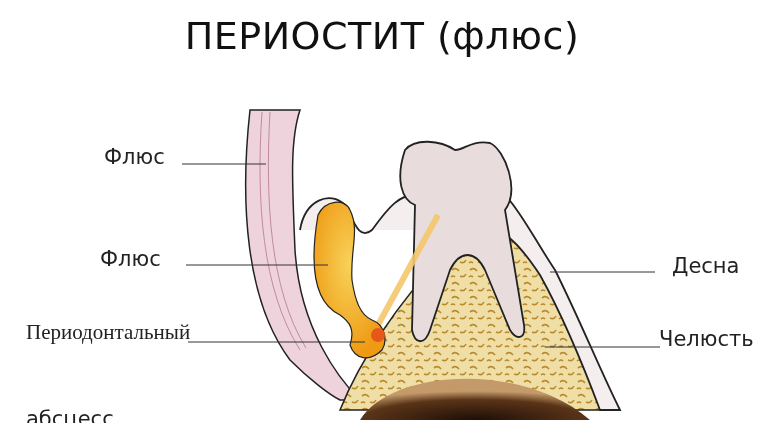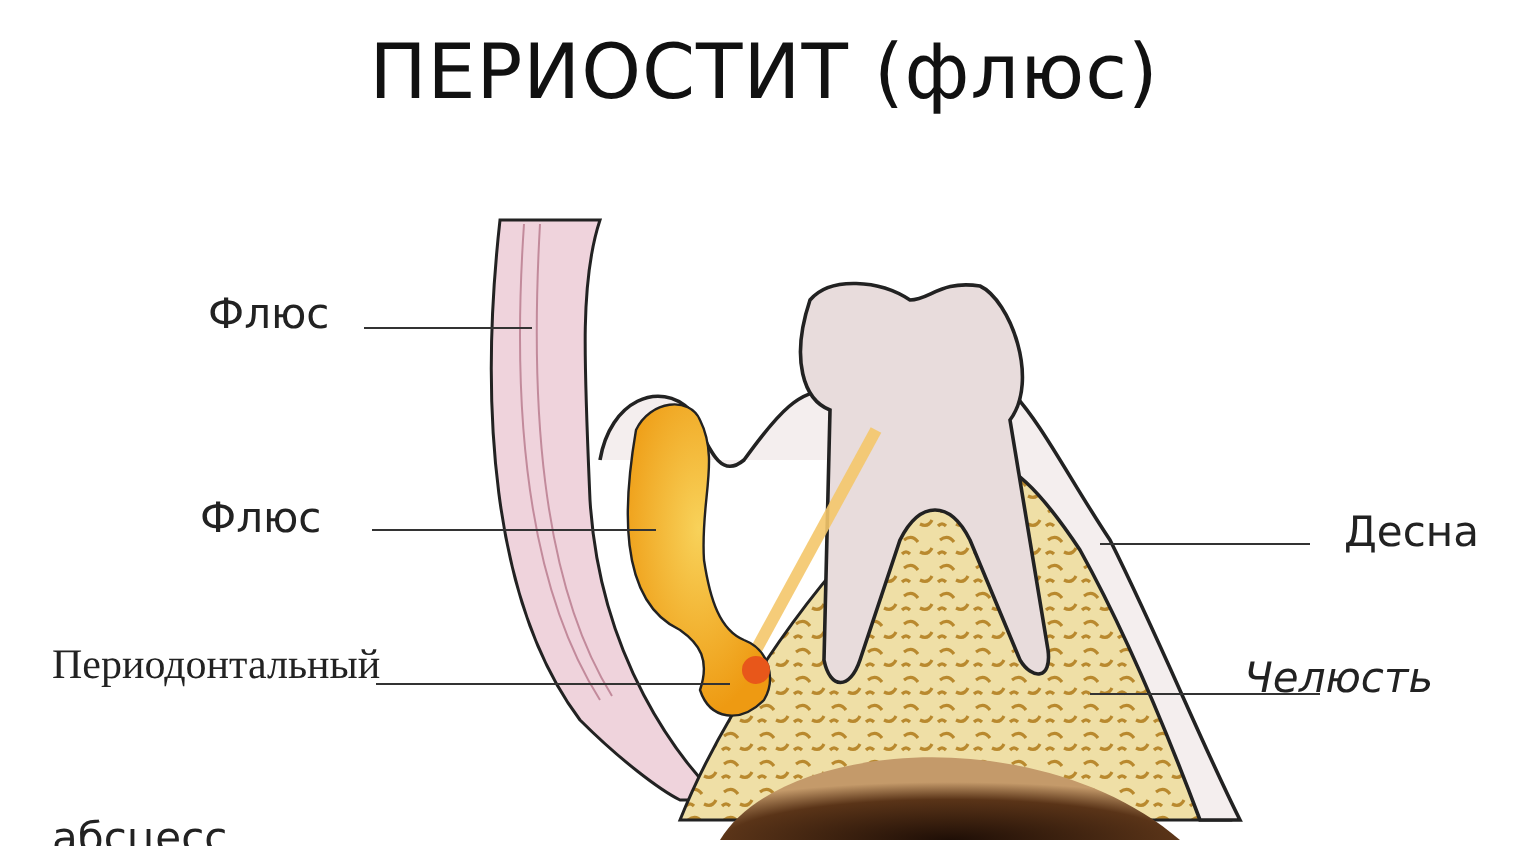--- a/index.html
+++ b/index.html
@@ -56,13 +56,13 @@
     <line x1="550" y1="272" x2="655" y2="272"></line>
     <line x1="545" y1="347" x2="660" y2="347"></line>
   </g>
 </svg>
 
 <div class="label" style="left:104px;top:145px;">Флюс</div>
 <div class="label" style="left:100px;top:247px;">Флюс</div>
 <div class="label" style="left:26px;top:320px;font-family:Liberation Serif, serif;">Периодонтальный</div>
 <div class="label" style="left:26px;top:373px;margin-top:34px;">абсцесс</div>
 <div class="label" style="left:660px;top:254px;margin-left:12px;">Десна</div>
-<div class="label" style="left:622px;top:327px;font-style:italic;">Челюсть</div>
+<div class="label" style="left:659px;top:327px;">Челюсть</div>
 
 </body></html>

